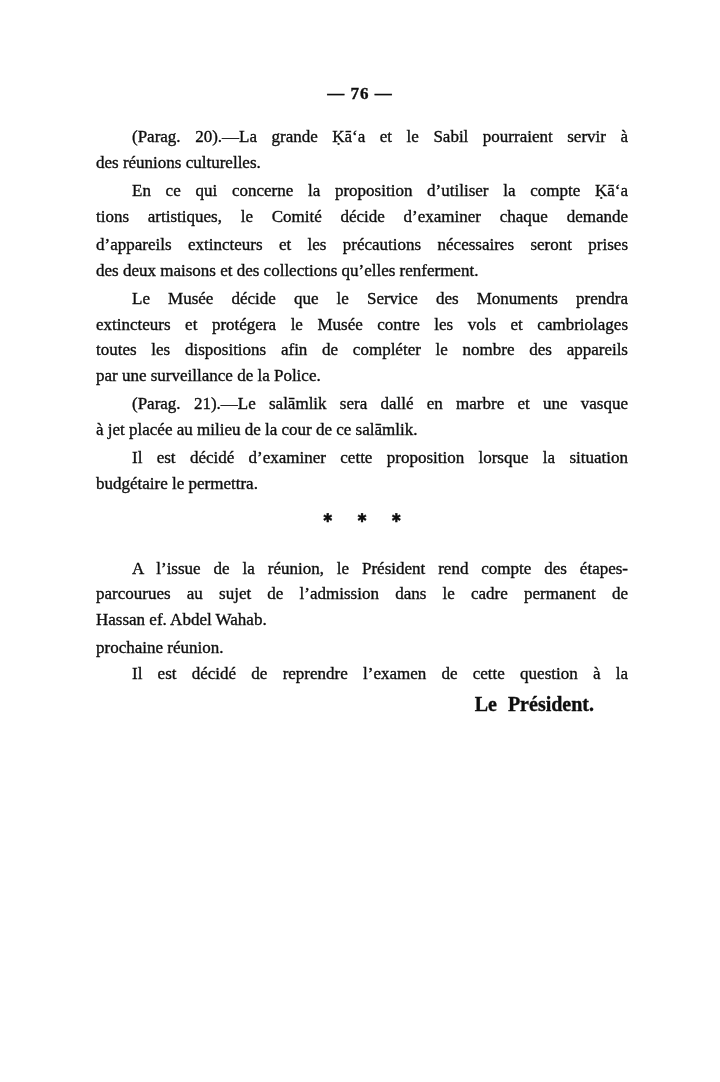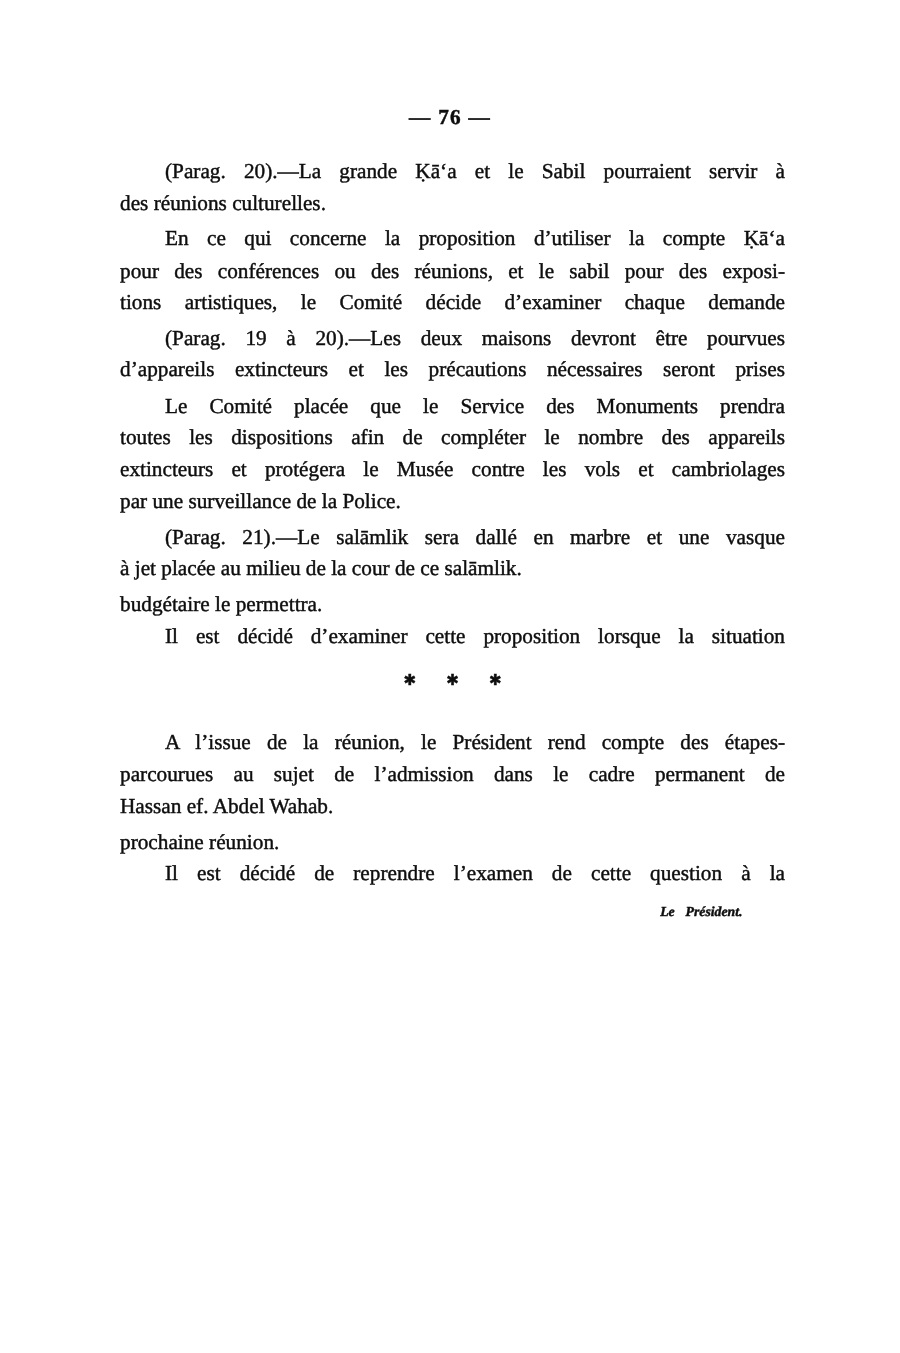--- a/index.html
+++ b/index.html
@@ -35,57 +35,56 @@
     text-align: center;
     font-family: "DejaVu Sans", sans-serif;
     font-size: 12px; font-weight: bold;
     letter-spacing: 10px; padding-left: 10px;
     margin: 10px 0 24px 0;
   }
   .signature {
     margin-top: 6px;
     text-align: right; text-align-last: right;
     padding-right: 34px;
-    font-style: italic; font-weight: bold;
-    font-size: 11px;
+    font-weight: bold;
+    font-size: 20px;
     word-spacing: 6px;
   }
 </style>
 </head>
 <body>
 
 <div class="page">
   <div class="page-number">— 76 —</div>
   <div class="text-block">
       <div class="para">
         <div class="line first">(Parag. 20).—La grande Ḳā‘a et le Sabil pourraient servir à</div>
         <div class="line last">des réunions culturelles.</div>
       </div>
       <div class="para">
         <div class="line first">En ce qui concerne la proposition d’utiliser la compte Ḳā‘a</div>
-        <div class="line">pour des conférences ou des réunions, et le sabil pour des exposi-</div>
         <div class="line">tions artistiques, le Comité décide d’examiner chaque demande</div>
       </div>
       <div class="para">
-        <div class="line first">(Parag. 19 à 20).—Les deux maisons devront être pourvues</div>
         <div class="line">d’appareils extincteurs et les précautions nécessaires seront prises</div>
+        <div class="line last">des deux maisons et des collections qu’elles renferment.</div>
       </div>
       <div class="para">
-        <div class="line first">Le Comité placée que le Service des Monuments prendra</div>
+        <div class="line first">Le Musée décide que le Service des Monuments prendra</div>
+        <div class="line">extincteurs et protégera le Musée contre les vols et cambriolages</div>
         <div class="line">toutes les dispositions afin de compléter le nombre des appareils</div>
-        <div class="line">extincteurs et protégera le Musée contre les vols et cambriolages</div>
         <div class="line last">par une surveillance de la Police.</div>
       </div>
       <div class="para">
         <div class="line first">(Parag. 21).—Le salāmlik sera dallé en marbre et une vasque</div>
         <div class="line last">à jet placée au milieu de la cour de ce salāmlik.</div>
       </div>
       <div class="para">
+        <div class="line first">Il est décidé d’examiner cette proposition lorsque la situation</div>
         <div class="line last">budgétaire le permettra.</div>
-        <div class="line first">Il est décidé d’examiner cette proposition lorsque la situation</div>
       </div>
       <div class="divider">✱ ✱ ✱</div>
       <div class="para">
         <div class="line first">A l’issue de la réunion, le Président rend compte des étapes-</div>
         <div class="line">parcourues au sujet de l’admission dans le cadre permanent de</div>
         <div class="line last">Hassan ef. Abdel Wahab.</div>
       </div>
       <div class="para">
         <div class="line last">prochaine réunion.</div>
         <div class="line first">Il est décidé de reprendre l’examen de cette question à la</div>

